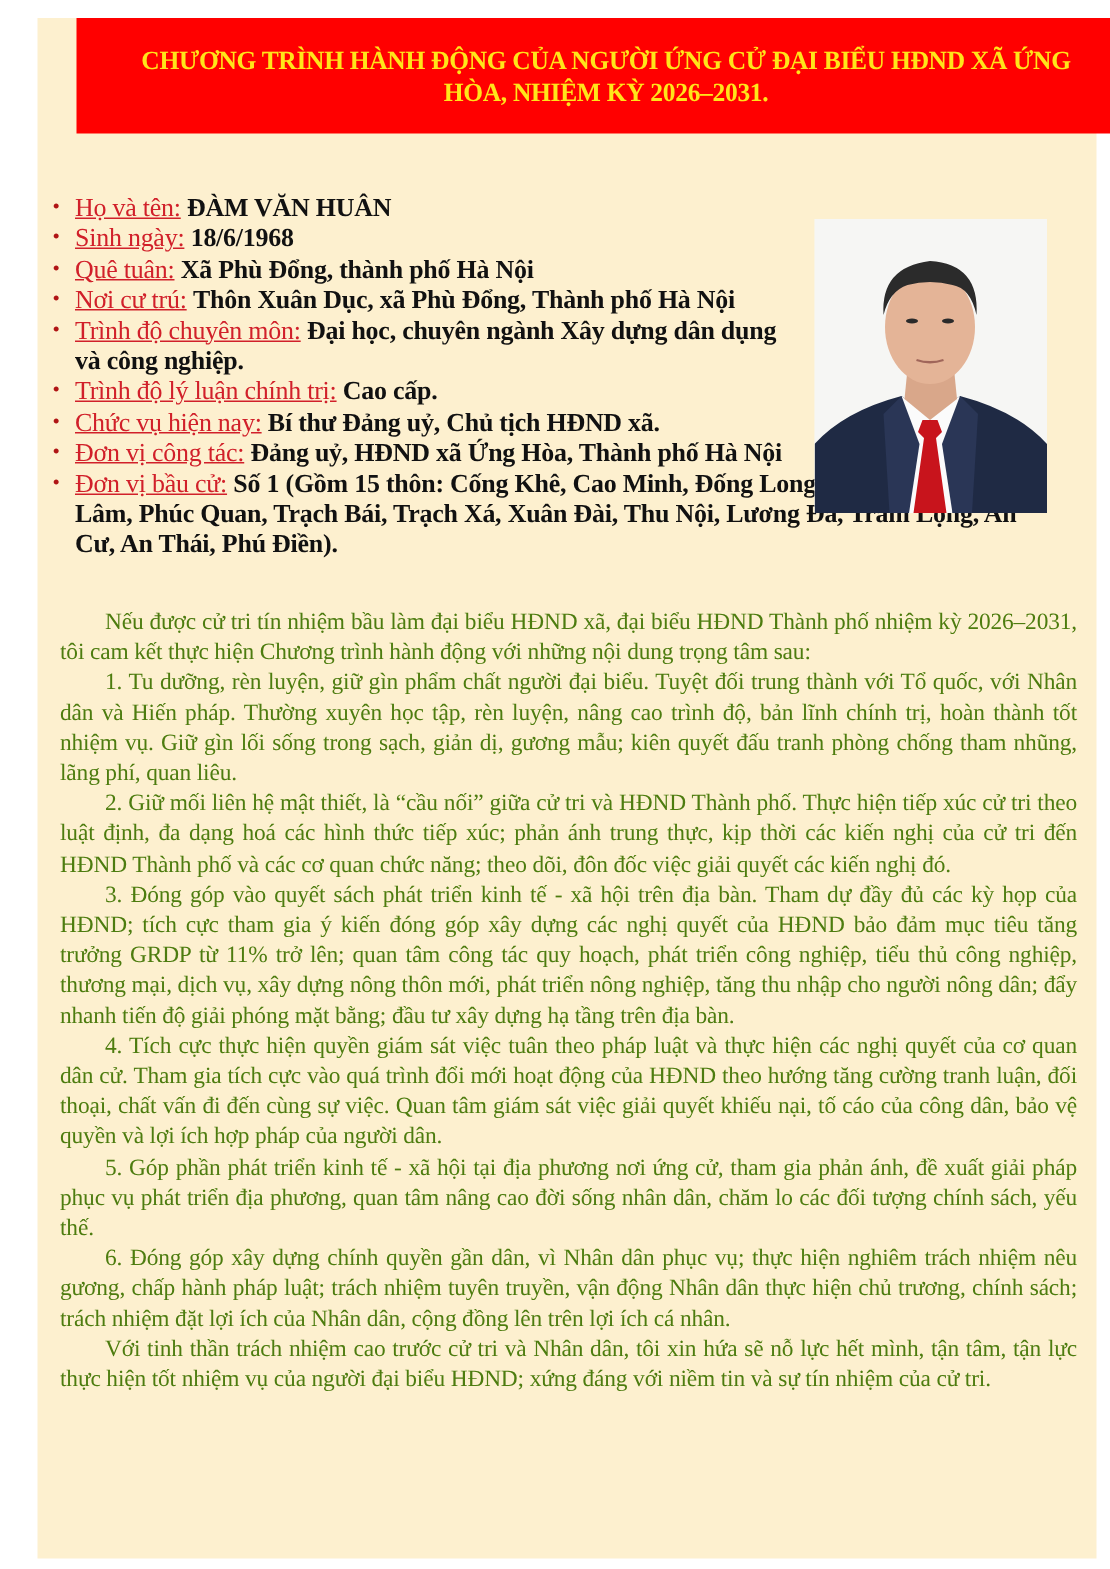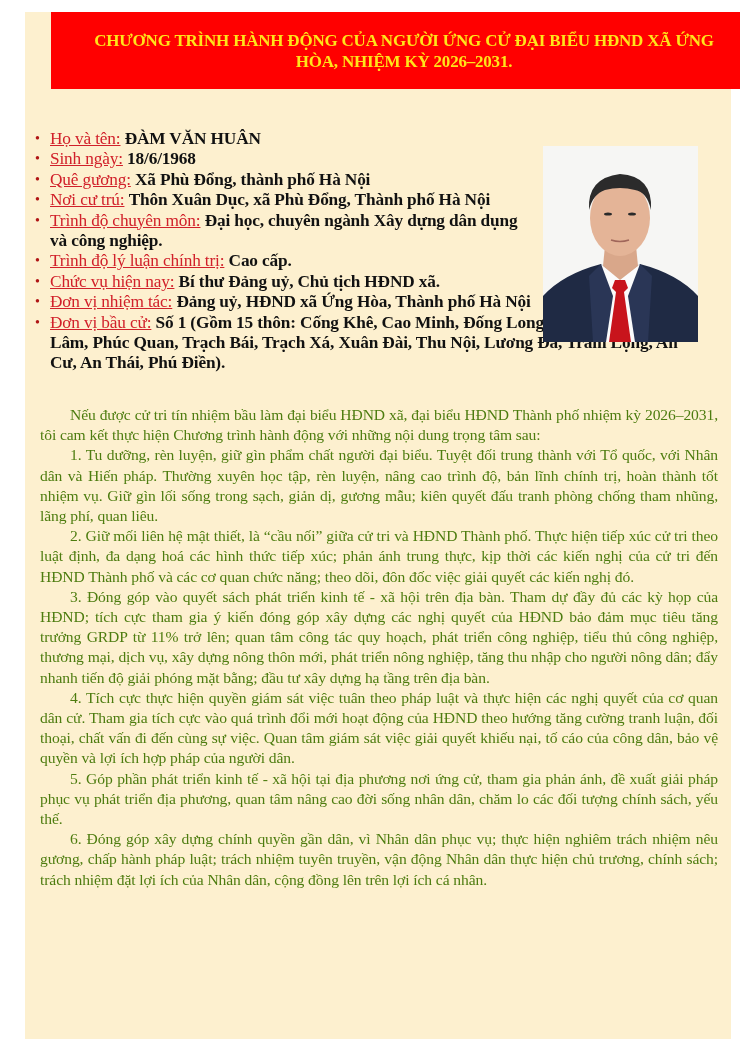--- a/index.html
+++ b/index.html
@@ -30,26 +30,26 @@
 <body>
 
 <div class="panel">
   <div class="header">
     <div class="header-title">CHƯƠNG TRÌNH HÀNH ĐỘNG CỦA NGƯỜI ỨNG CỬ ĐẠI BIỂU HĐND XÃ ỨNG HÒA, NHIỆM KỲ 2026–2031.</div>
   </div>
 
   <ul class="bio">
     <li><span class="bullet">•</span><span class="lbl">Họ và tên:</span> <span class="val">ĐÀM VĂN HUÂN</span></li>
     <li><span class="bullet">•</span><span class="lbl">Sinh ngày:</span> <span class="val">18/6/1968</span></li>
-    <li><span class="bullet">•</span><span class="lbl">Quê gương:</span> <span class="val">Xã Phù Đổng, thành phố Hà Nội</span></li>
+    <li><span class="bullet">•</span><span class="lbl">Quê tuân:</span> <span class="val">Xã Phù Đổng, thành phố Hà Nội</span></li>
     <li><span class="bullet">•</span><span class="lbl">Nơi cư trú:</span> <span class="val">Thôn Xuân Dục, xã Phù Đổng, Thành phố Hà Nội</span></li>
     <li><span class="bullet">•</span><span class="lbl">Trình độ chuyên môn:</span> <span class="val">Đại học, chuyên ngành Xây dựng dân dụng và công nghiệp.</span></li>
     <li><span class="bullet">•</span><span class="lbl">Trình độ lý luận chính trị:</span> <span class="val">Cao cấp.</span></li>
     <li><span class="bullet">•</span><span class="lbl">Chức vụ hiện nay:</span> <span class="val">Bí thư Đảng uỷ, Chủ tịch HĐND xã.</span></li>
-    <li><span class="bullet">•</span><span class="lbl">Đơn vị nhiệm tác:</span> <span class="val">Đảng uỷ, HĐND xã Ứng Hòa, Thành phố Hà Nội</span></li>
+    <li><span class="bullet">•</span><span class="lbl">Đơn vị công tác:</span> <span class="val">Đảng uỷ, HĐND xã Ứng Hòa, Thành phố Hà Nội</span></li>
     <li class="wide"><span class="bullet">•</span><span class="lbl">Đơn vị bầu cử:</span> <span class="val">Số 1 (Gồm 15 thôn: Cống Khê, Cao Minh, Đống Long, Hòa Chanh, Mỹ Lâm, Phúc Quan, Trạch Bái, Trạch Xá, Xuân Đài, Thu Nội, Lương Đa, Trầm Lộng, An Cư, An Thái, Phú Điền).</span></li>
   </ul>
 
   <div class="photo" title="Portrait of candidate in navy suit, white shirt and red tie">
     <svg width="155" height="196" viewBox="0 0 155 196">
       <rect width="155" height="196" fill="#f6f6f4"></rect>
 
       <path d="M0 150 Q20 128 58 118 L77 132 L97 118 Q135 128 155 150 L155 196 L0 196 Z" fill="#1f2a44"></path>
 
       <path d="M58 118 L77 132 L97 118 L92 196 L63 196 Z" fill="#fbfbfb"></path>
@@ -73,14 +73,15 @@
   </div>
 
   <div class="body-text">
     <p>Nếu được cử tri tín nhiệm bầu làm đại biểu HĐND xã, đại biểu HĐND Thành phố nhiệm kỳ 2026–2031, tôi cam kết thực hiện Chương trình hành động với những nội dung trọng tâm sau:</p>
     <p class="gap">1. Tu dưỡng, rèn luyện, giữ gìn phẩm chất người đại biểu. Tuyệt đối trung thành với Tổ quốc, với Nhân dân và Hiến pháp. Thường xuyên học tập, rèn luyện, nâng cao trình độ, bản lĩnh chính trị, hoàn thành tốt nhiệm vụ. Giữ gìn lối sống trong sạch, giản dị, gương mẫu; kiên quyết đấu tranh phòng chống tham nhũng, lãng phí, quan liêu.</p>
     <p>2. Giữ mối liên hệ mật thiết, là “cầu nối” giữa cử tri và HĐND Thành phố. Thực hiện tiếp xúc cử tri theo luật định, đa dạng hoá các hình thức tiếp xúc; phản ánh trung thực, kịp thời các kiến nghị của cử tri đến HĐND Thành phố và các cơ quan chức năng; theo dõi, đôn đốc việc giải quyết các kiến nghị đó.</p>
     <p>3. Đóng góp vào quyết sách phát triển kinh tế - xã hội trên địa bàn. Tham dự đầy đủ các kỳ họp của HĐND; tích cực tham gia ý kiến đóng góp xây dựng các nghị quyết của HĐND bảo đảm mục tiêu tăng trưởng GRDP từ 11% trở lên; quan tâm công tác quy hoạch, phát triển công nghiệp, tiểu thủ công nghiệp, thương mại, dịch vụ, xây dựng nông thôn mới, phát triển nông nghiệp, tăng thu nhập cho người nông dân; đẩy nhanh tiến độ giải phóng mặt bằng; đầu tư xây dựng hạ tầng trên địa bàn.</p>
     <p>4. Tích cực thực hiện quyền giám sát việc tuân theo pháp luật và thực hiện các nghị quyết của cơ quan dân cử. Tham gia tích cực vào quá trình đổi mới hoạt động của HĐND theo hướng tăng cường tranh luận, đối thoại, chất vấn đi đến cùng sự việc. Quan tâm giám sát việc giải quyết khiếu nại, tố cáo của công dân, bảo vệ quyền và lợi ích hợp pháp của người dân.</p>
     <p>5. Góp phần phát triển kinh tế - xã hội tại địa phương nơi ứng cử, tham gia phản ánh, đề xuất giải pháp phục vụ phát triển địa phương, quan tâm nâng cao đời sống nhân dân, chăm lo các đối tượng chính sách, yếu thế.</p>
     <p>6. Đóng góp xây dựng chính quyền gần dân, vì Nhân dân phục vụ; thực hiện nghiêm trách nhiệm nêu gương, chấp hành pháp luật; trách nhiệm tuyên truyền, vận động Nhân dân thực hiện chủ trương, chính sách; trách nhiệm đặt lợi ích của Nhân dân, cộng đồng lên trên lợi ích cá nhân.</p>
+    <p class="gap">Với tinh thần trách nhiệm cao trước cử tri và Nhân dân, tôi xin hứa sẽ nỗ lực hết mình, tận tâm, tận lực thực hiện tốt nhiệm vụ của người đại biểu HĐND; xứng đáng với niềm tin và sự tín nhiệm của cử tri.</p>
   </div>
 </div>
 
 </body></html>

